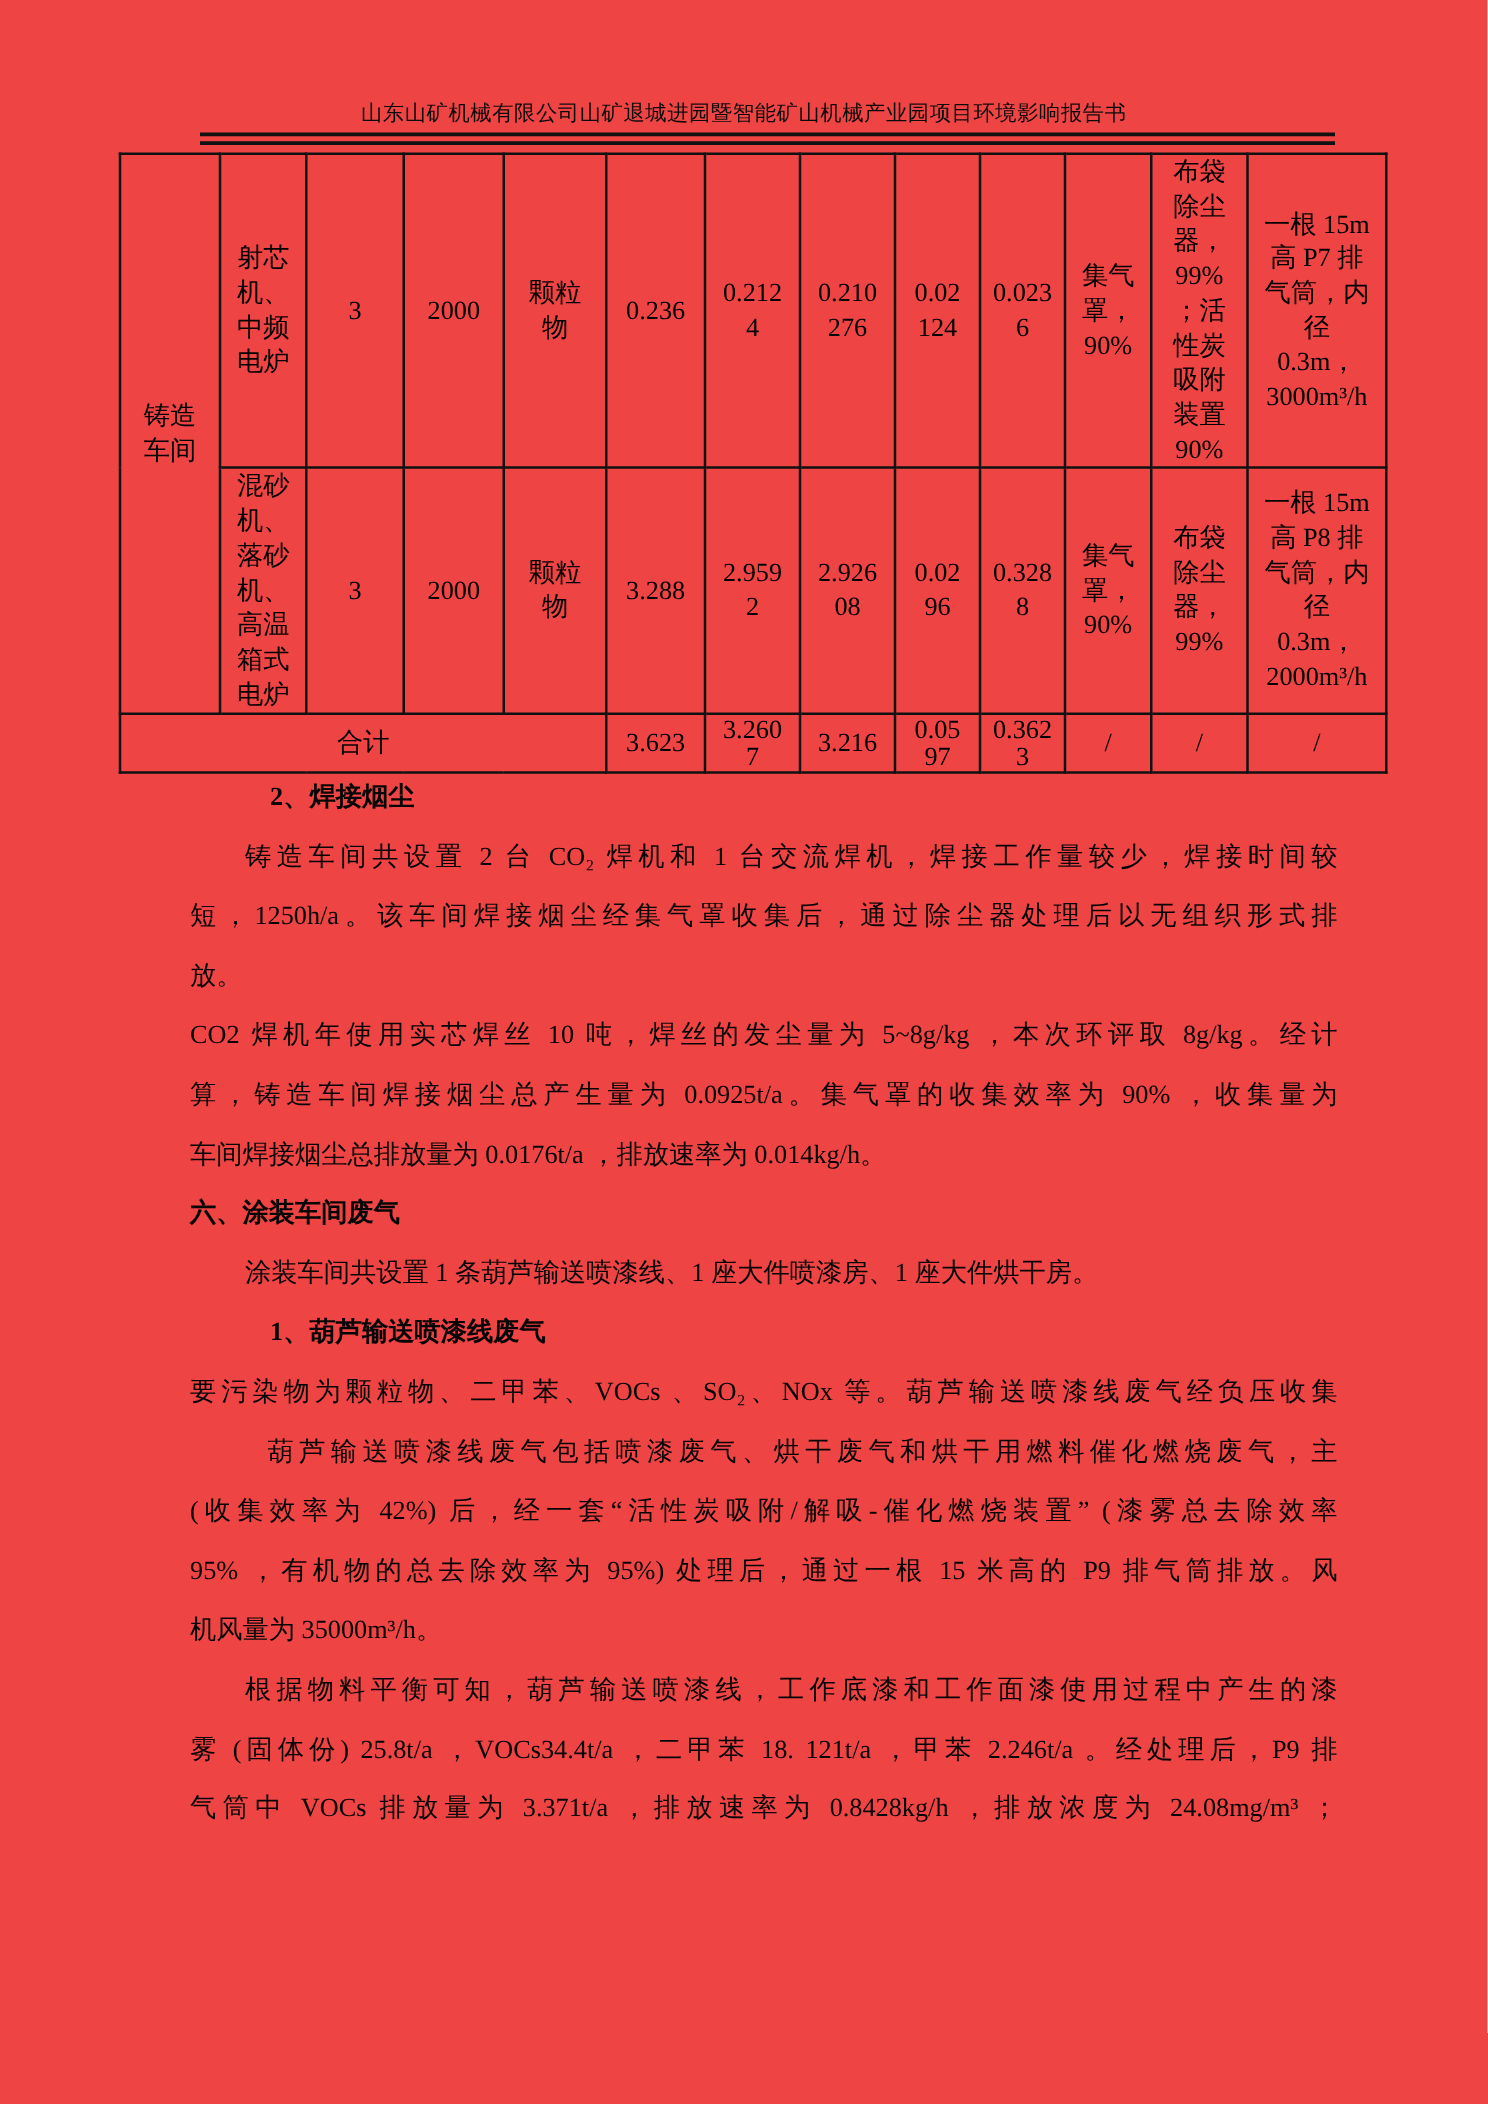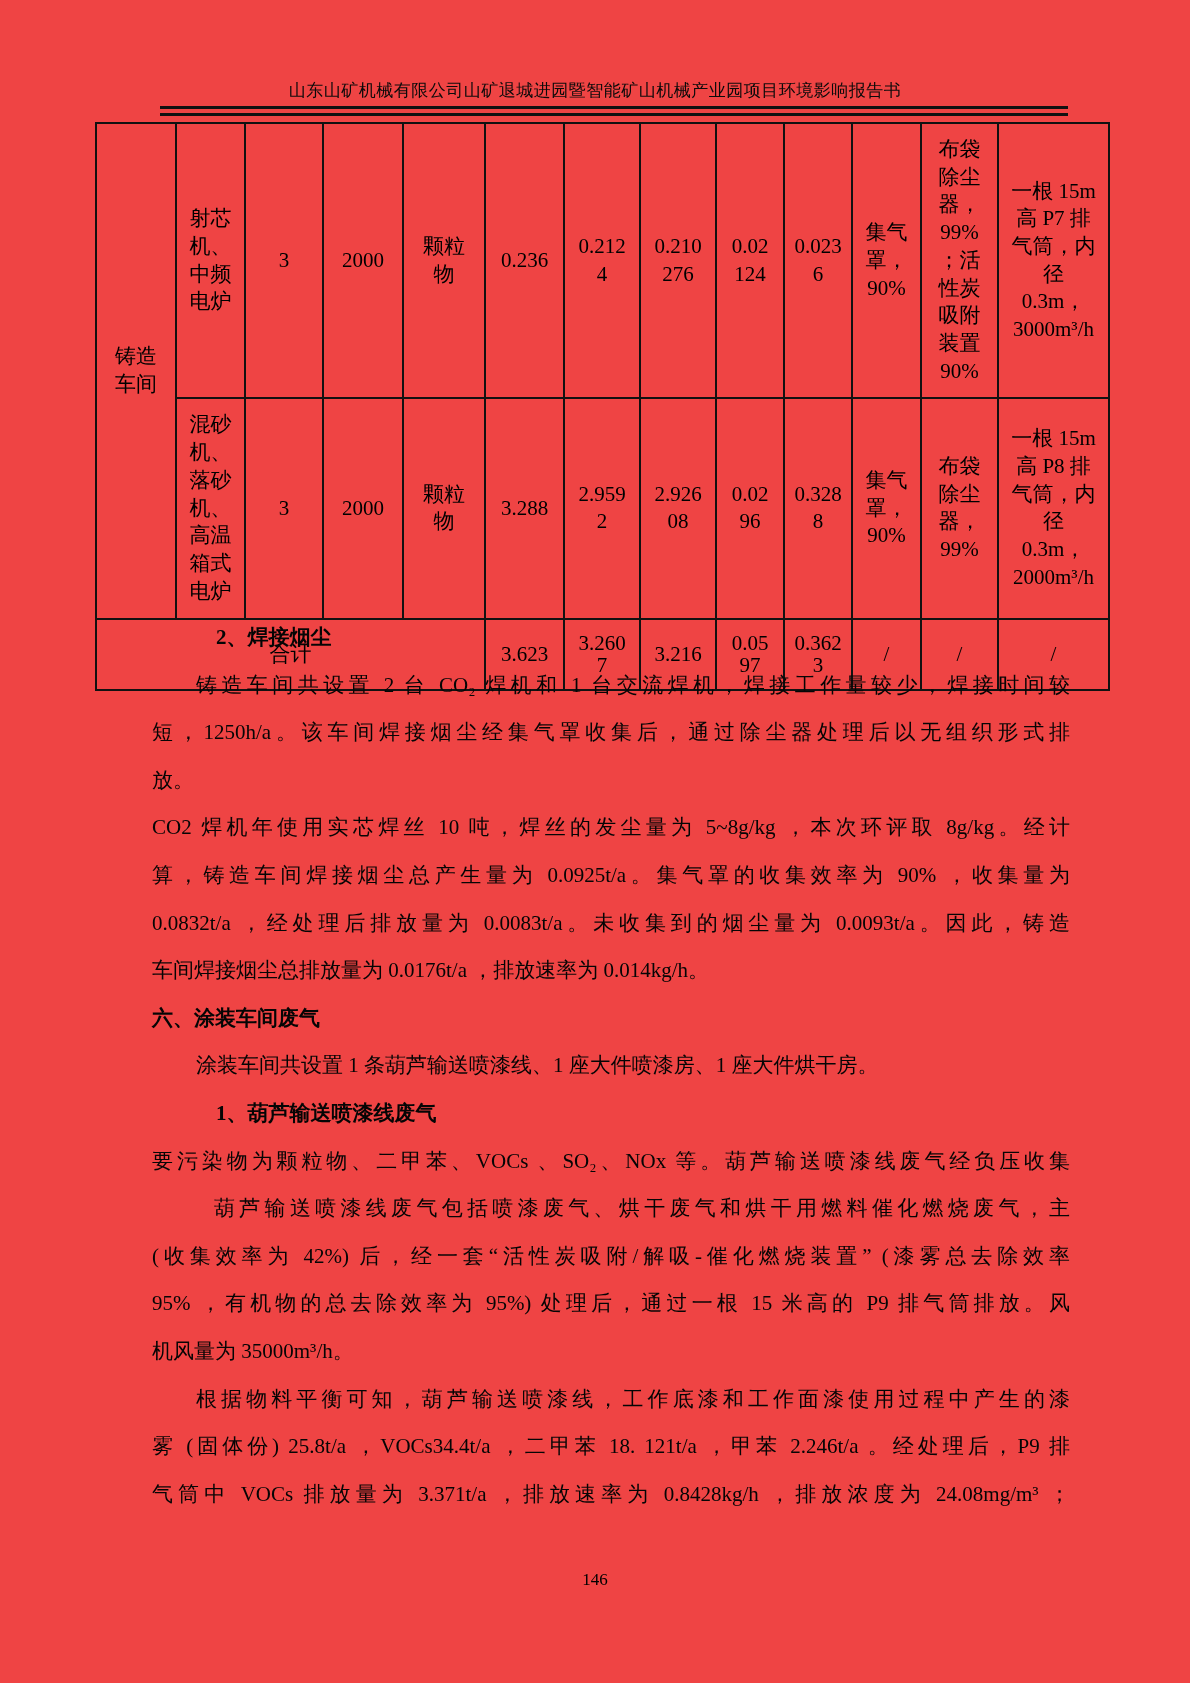--- a/index.html
+++ b/index.html
@@ -14,21 +14,21 @@
   .header-rule{
     position:absolute;top:106px;left:160px;width:908px;height:4px;
     border-top:3px solid #111;border-bottom:3px solid #111;
   }
   table.emission-table{
     position:absolute;top:122px;left:95px;width:1013px;
     border-collapse:collapse;table-layout:fixed;
   }
   table.emission-table td{
     border:2px solid #111;text-align:center;vertical-align:middle;
-    font-size:21px;line-height:1.32;padding:12px 2px;overflow:hidden;
+    font-size:21px;line-height:1.32;padding:0 2px;overflow:hidden;
   }
   .pre{white-space:pre-line;}
   tr.r1{height:250px;}
   tr.r2{height:195px;}
   tr.r3{height:40px;}
   tr.r3 td{line-height:1.08;}
   .body-text{position:absolute;left:152px;top:614px;width:918px;font-size:21px;color:#050505;}
   .bl{height:47.6px;line-height:47.6px;white-space:nowrap;}
   .j{text-align:justify;text-align-last:justify;}
   .ind2{padding-left:44px;}
@@ -153,30 +153,28 @@
     </tbody>
   </table>
 
   <div class="body-text">
     <div class="bl bold indh">2、焊接烟尘</div>
     <div class="bl j ind2">铸造车间共设置 2 台 CO₂ 焊机和 1 台交流焊机，焊接工作量较少，焊接时间较</div>
     <div class="bl j">短，1250h/a。该车间焊接烟尘经集气罩收集后，通过除尘器处理后以无组织形式排</div>
     <div class="bl">放。</div>
     <div class="bl j">CO2 焊机年使用实芯焊丝 10 吨，焊丝的发尘量为 5~8g/kg ，本次环评取 8g/kg。经计</div>
     <div class="bl j">算，铸造车间焊接烟尘总产生量为 0.0925t/a。集气罩的收集效率为 90% ，收集量为</div>
-    <div class="bl j">0.0832t/a ，经处理后排放量为 0.0083t/a。未收集到的烟尘量为 0.0093t/a。因此，铸造</div>
     <div class="bl">车间焊接烟尘总排放量为 0.0176t/a ，排放速率为 0.014kg/h。</div>
     <div class="bl bold">六、涂装车间废气</div>
     <div class="bl ind2">涂装车间共设置 1 条葫芦输送喷漆线、1 座大件喷漆房、1 座大件烘干房。</div>
     <div class="bl bold indh">1、葫芦输送喷漆线废气</div>
     <div class="bl j">要污染物为颗粒物、二甲苯、VOCs 、SO₂、NOx 等。葫芦输送喷漆线废气经负压收集</div>
     <div class="bl j ind3">葫芦输送喷漆线废气包括喷漆废气、烘干废气和烘干用燃料催化燃烧废气，主</div>
     <div class="bl j">(收集效率为 42%) 后，经一套“活性炭吸附/解吸-催化燃烧装置” (漆雾总去除效率</div>
     <div class="bl j">95% ，有机物的总去除效率为 95%) 处理后，通过一根 15 米高的 P9 排气筒排放。风</div>
     <div class="bl">机风量为 35000m³/h。</div>
     <div class="bl j ind2">根据物料平衡可知，葫芦输送喷漆线，工作底漆和工作面漆使用过程中产生的漆</div>
     <div class="bl j">雾 (固体份) 25.8t/a ，VOCs34.4t/a ，二甲苯 18. 121t/a ，甲苯 2.246t/a 。经处理后，P9 排</div>
     <div class="bl j">气筒中 VOCs 排放量为 3.371t/a ，排放速率为 0.8428kg/h ，排放浓度为 24.08mg/m³ ；</div>
   </div>
 
-  <div class="page-number">146</div>
 
 </div>
 
 </body></html>

